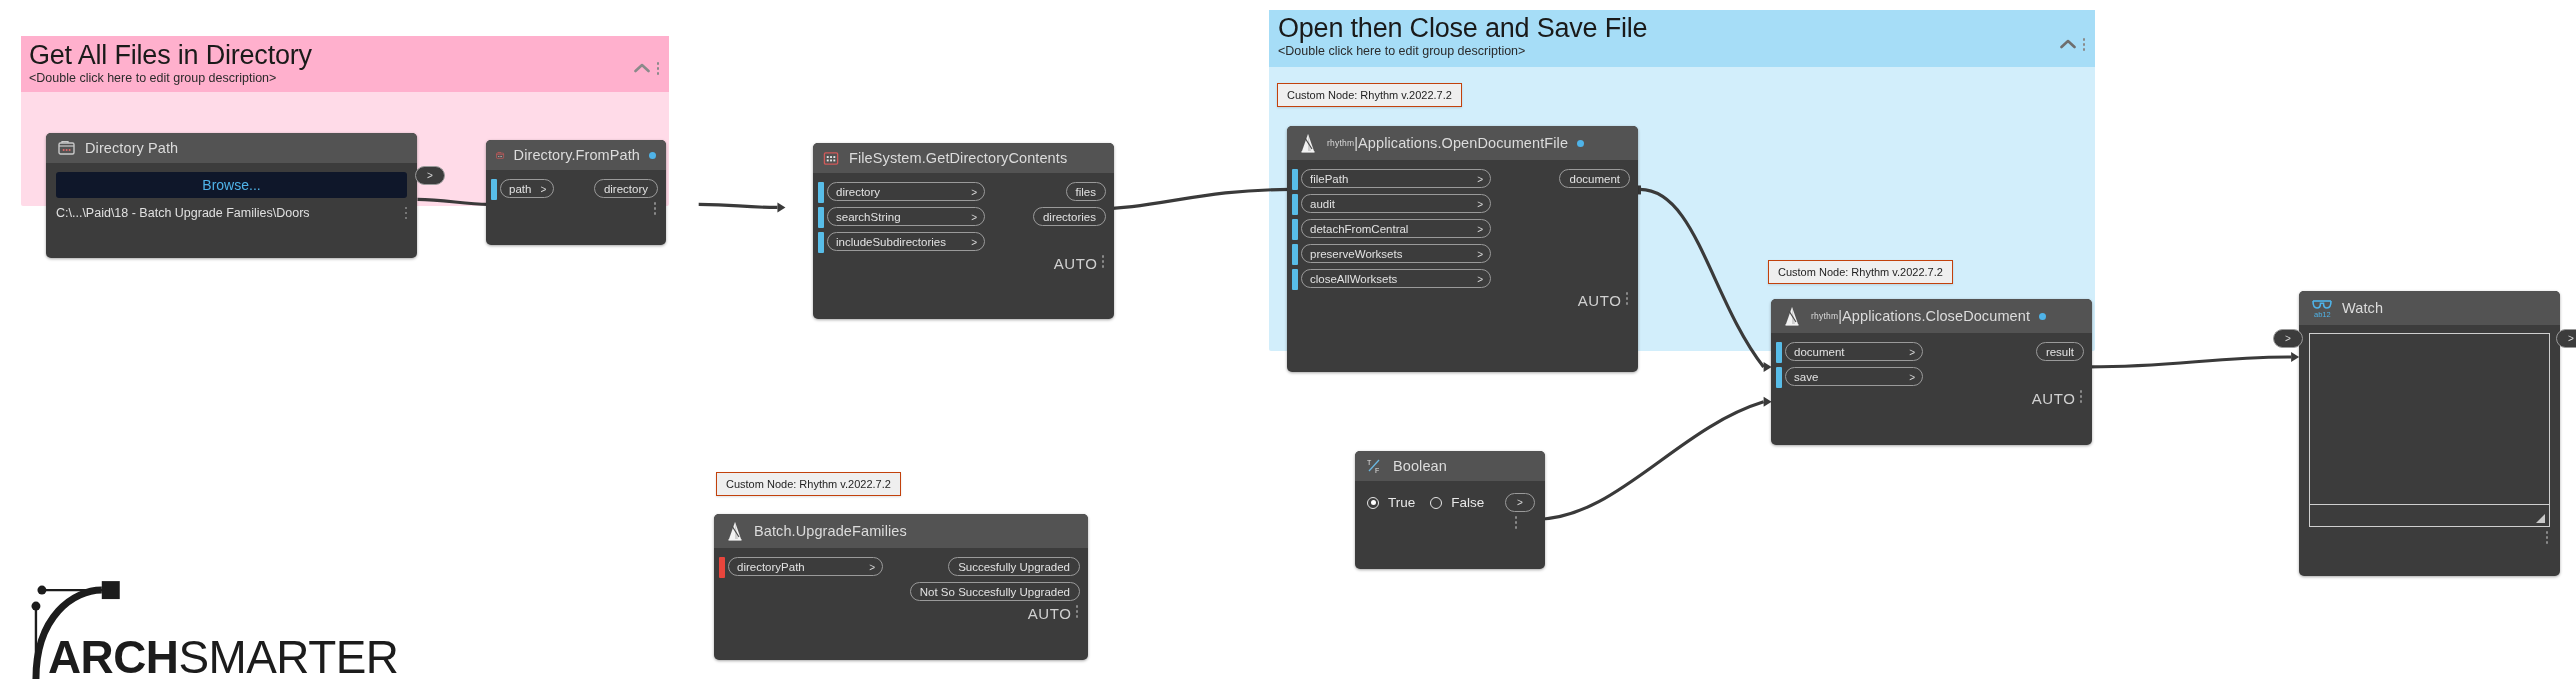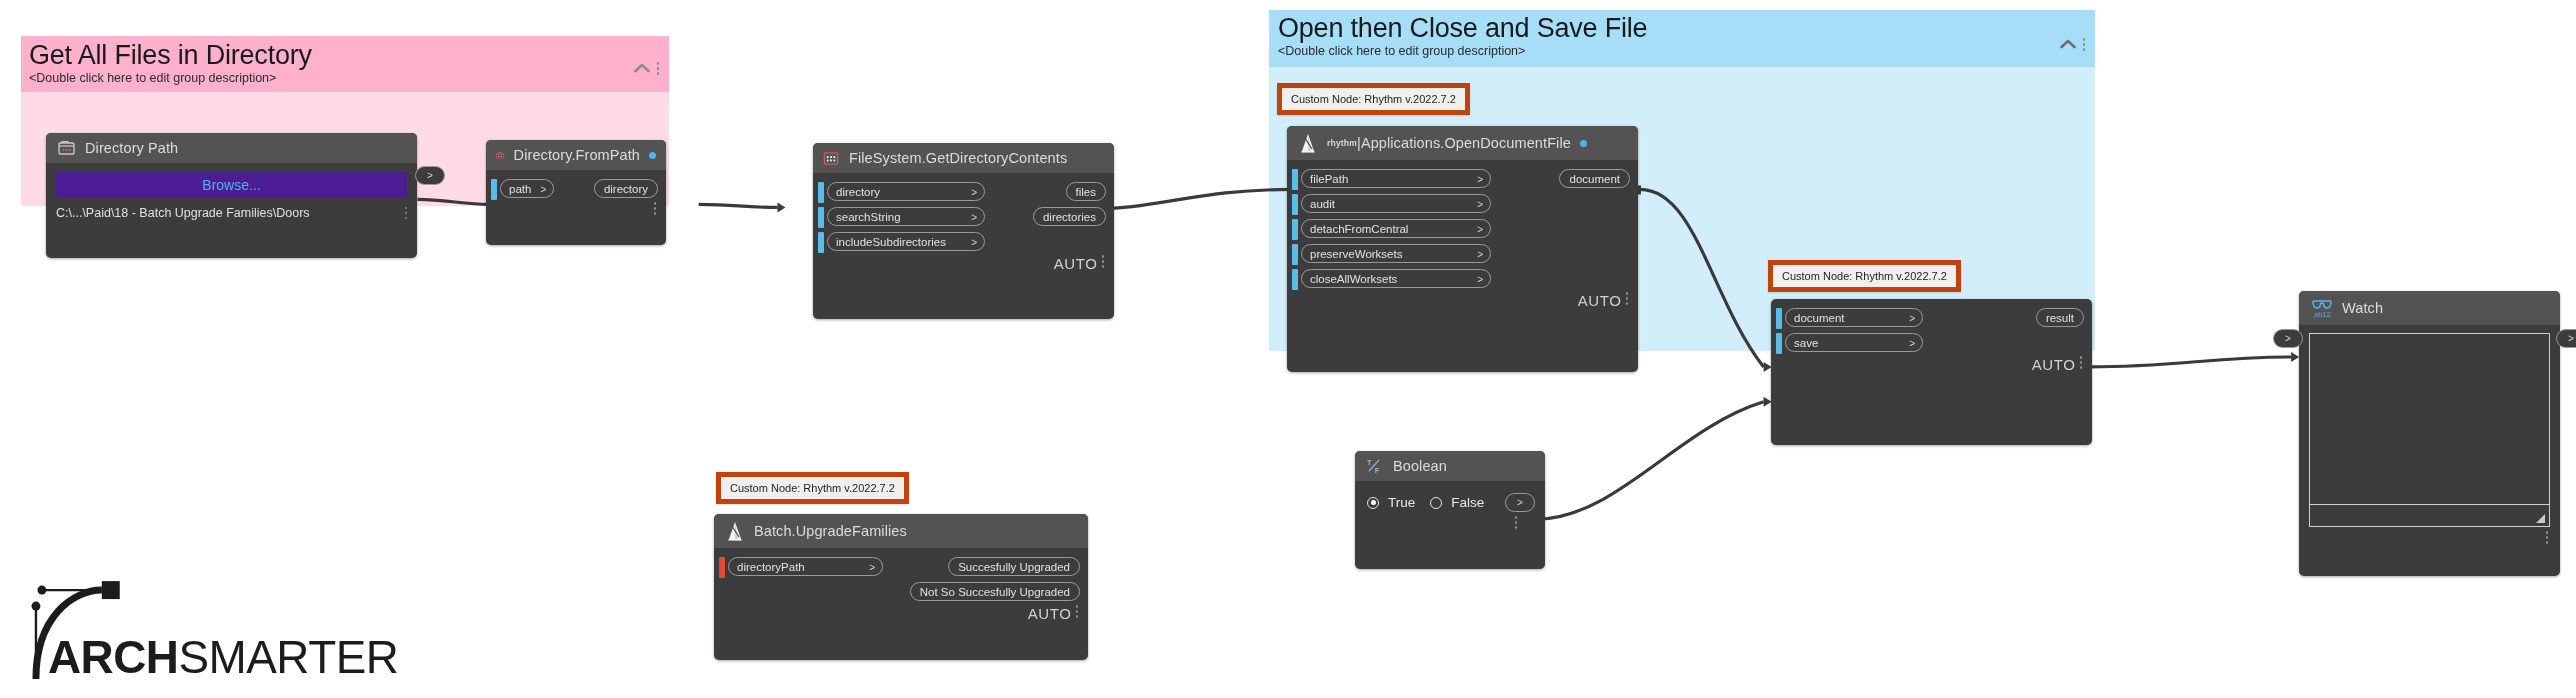--- a/index.html
+++ b/index.html
@@ -31,21 +31,21 @@
   .node {
     position:absolute; background:#3c3c3c; border-radius:5px;
     box-shadow:0 1px 3px rgba(0,0,0,.35);
   }
   .node-head {
     background:#535353; border-radius:5px 5px 0 0;
     display:flex; align-items:center; gap:9px;
     padding: 0 12px; height:30px; position:relative;
   }
   .node-title { font-size:14.5px; color:#dcdcdc; white-space:nowrap; letter-spacing:0.1px; }
-  .node-title .ns { font-size:8.5px; vertical-align:2px; letter-spacing:0.2px;font-weight:bold; }
+  .node-title .ns { font-size:8.5px; vertical-align:2px; letter-spacing:0.2px; }
   .dot-blue { width:7px; height:7px; border-radius:50%; background:#4fb3e8; flex:0 0 auto; }
   .node-body { position:relative; padding:8px 10px 4px 10px; }
 
   .ports { display:flex; justify-content:space-between; gap:14px; }
   .col { display:flex; flex-direction:column; gap:6px;text-align:right; }
   .col-in { align-items:flex-start; }
   .col-out { align-items:flex-end; }
 
   .port {
     position:relative; height:19px; min-height:19px;
@@ -66,41 +66,41 @@
   .port .tab.red { background:#e8453c; }
   .port.out { padding:0 9px; }
 
   .auto-row {
     display:flex; justify-content:flex-end; gap:4px;
     padding:4px 2px 5px 0; font-size:15px; color:#d0d0d0; letter-spacing:0.6px;
   }
 
   
   .chip {
-    position:absolute; background:#efefef; border:5px solid #c2410c;
+    position:absolute; background:#efefef; border:1px solid #c2410c;
     font-size:11px; color:#1e1e1e; padding:5px 9px; white-space:nowrap;
     box-shadow:0 1px 2px rgba(0,0,0,.12);
   }
 
   
   .watch-box { border:1px solid #cfcfcf; background:#3c3c3c; }
   .watch-grip { border:1px solid #cfcfcf; border-top:none; height:22px; position:relative; }
   .watch-grip::after{
     content:""; position:absolute; right:4px; bottom:3px;
     border-left:9px solid transparent; border-bottom:9px solid #c9c9c9;
   }
 
   
   .bool-row { display:flex; align-items:center; gap:9px; font-size:13.5px; color:#e8e8e8; }
   .radio { width:12px; height:12px; border-radius:50%; border:1.5px solid #e6e6e6; position:relative; }
   .radio.on::after{ content:""; position:absolute; inset:2.5px; border-radius:50%; background:#fff; }
 
   
   .browse {
-    background:#4c1d95; border-radius:3px; height:26px;
+    background:#0f172a; border-radius:3px; height:26px;
     display:flex; align-items:center; justify-content:center;
     color:#4fb3e8; font-size:14px;
   }
   .pathtext { font-size:12.5px; color:#e0e0e0; white-space:nowrap; }
 
   
   #logo { position:absolute; left:14px; top:574px; width:419px; height:110px; }
   .logo-text { font-size:46px; letter-spacing:-0.5px; fill:#1c1c1c; }
 </style>
 </head>
@@ -332,20 +332,32 @@
             <i></i>
             <i></i>
           </span>
       </div>
     </div>
   </div>
 
   <div class="chip" style="left:1768px; top:260px;">Custom Node: Rhythm v.2022.7.2</div>
 
   <div class="node" style="left:1771px; top:299px; width:321px; height:146px;">
+    <div class="node-head" style="padding:0 11px; height:34px;">
+      <svg width="20" height="22" viewBox="0 0 20 22">
+        <polygon points="10,2 16,19 4,19" fill="#f2f2f2"></polygon>
+        <polygon points="10,2 13,19 10,19" fill="#cfcfcf"></polygon>
+        <path d="M7 6 L14 17" stroke="#4a4a4a" stroke-width="1.2"></path>
+        <rect x="3.5" y="19" width="13" height="1.6" fill="#f2f2f2"></rect>
+      </svg>
+      <span class="node-title">
+        <span class="ns">rhythm</span><span>|Applications.CloseDocument</span>
+      </span>
+      <span class="dot-blue"></span>
+    </div>
     <div class="node-body" style="padding:9px 8px 2px 14px;">
       <div class="ports">
         <div class="col col-in">
           <div class="port in" style="width:138px;">
             <span class="tab"></span>
             <span>document</span>
           </div>
           <div class="port in" style="width:138px;">
             <span class="tab"></span>
             <span>save</span>

